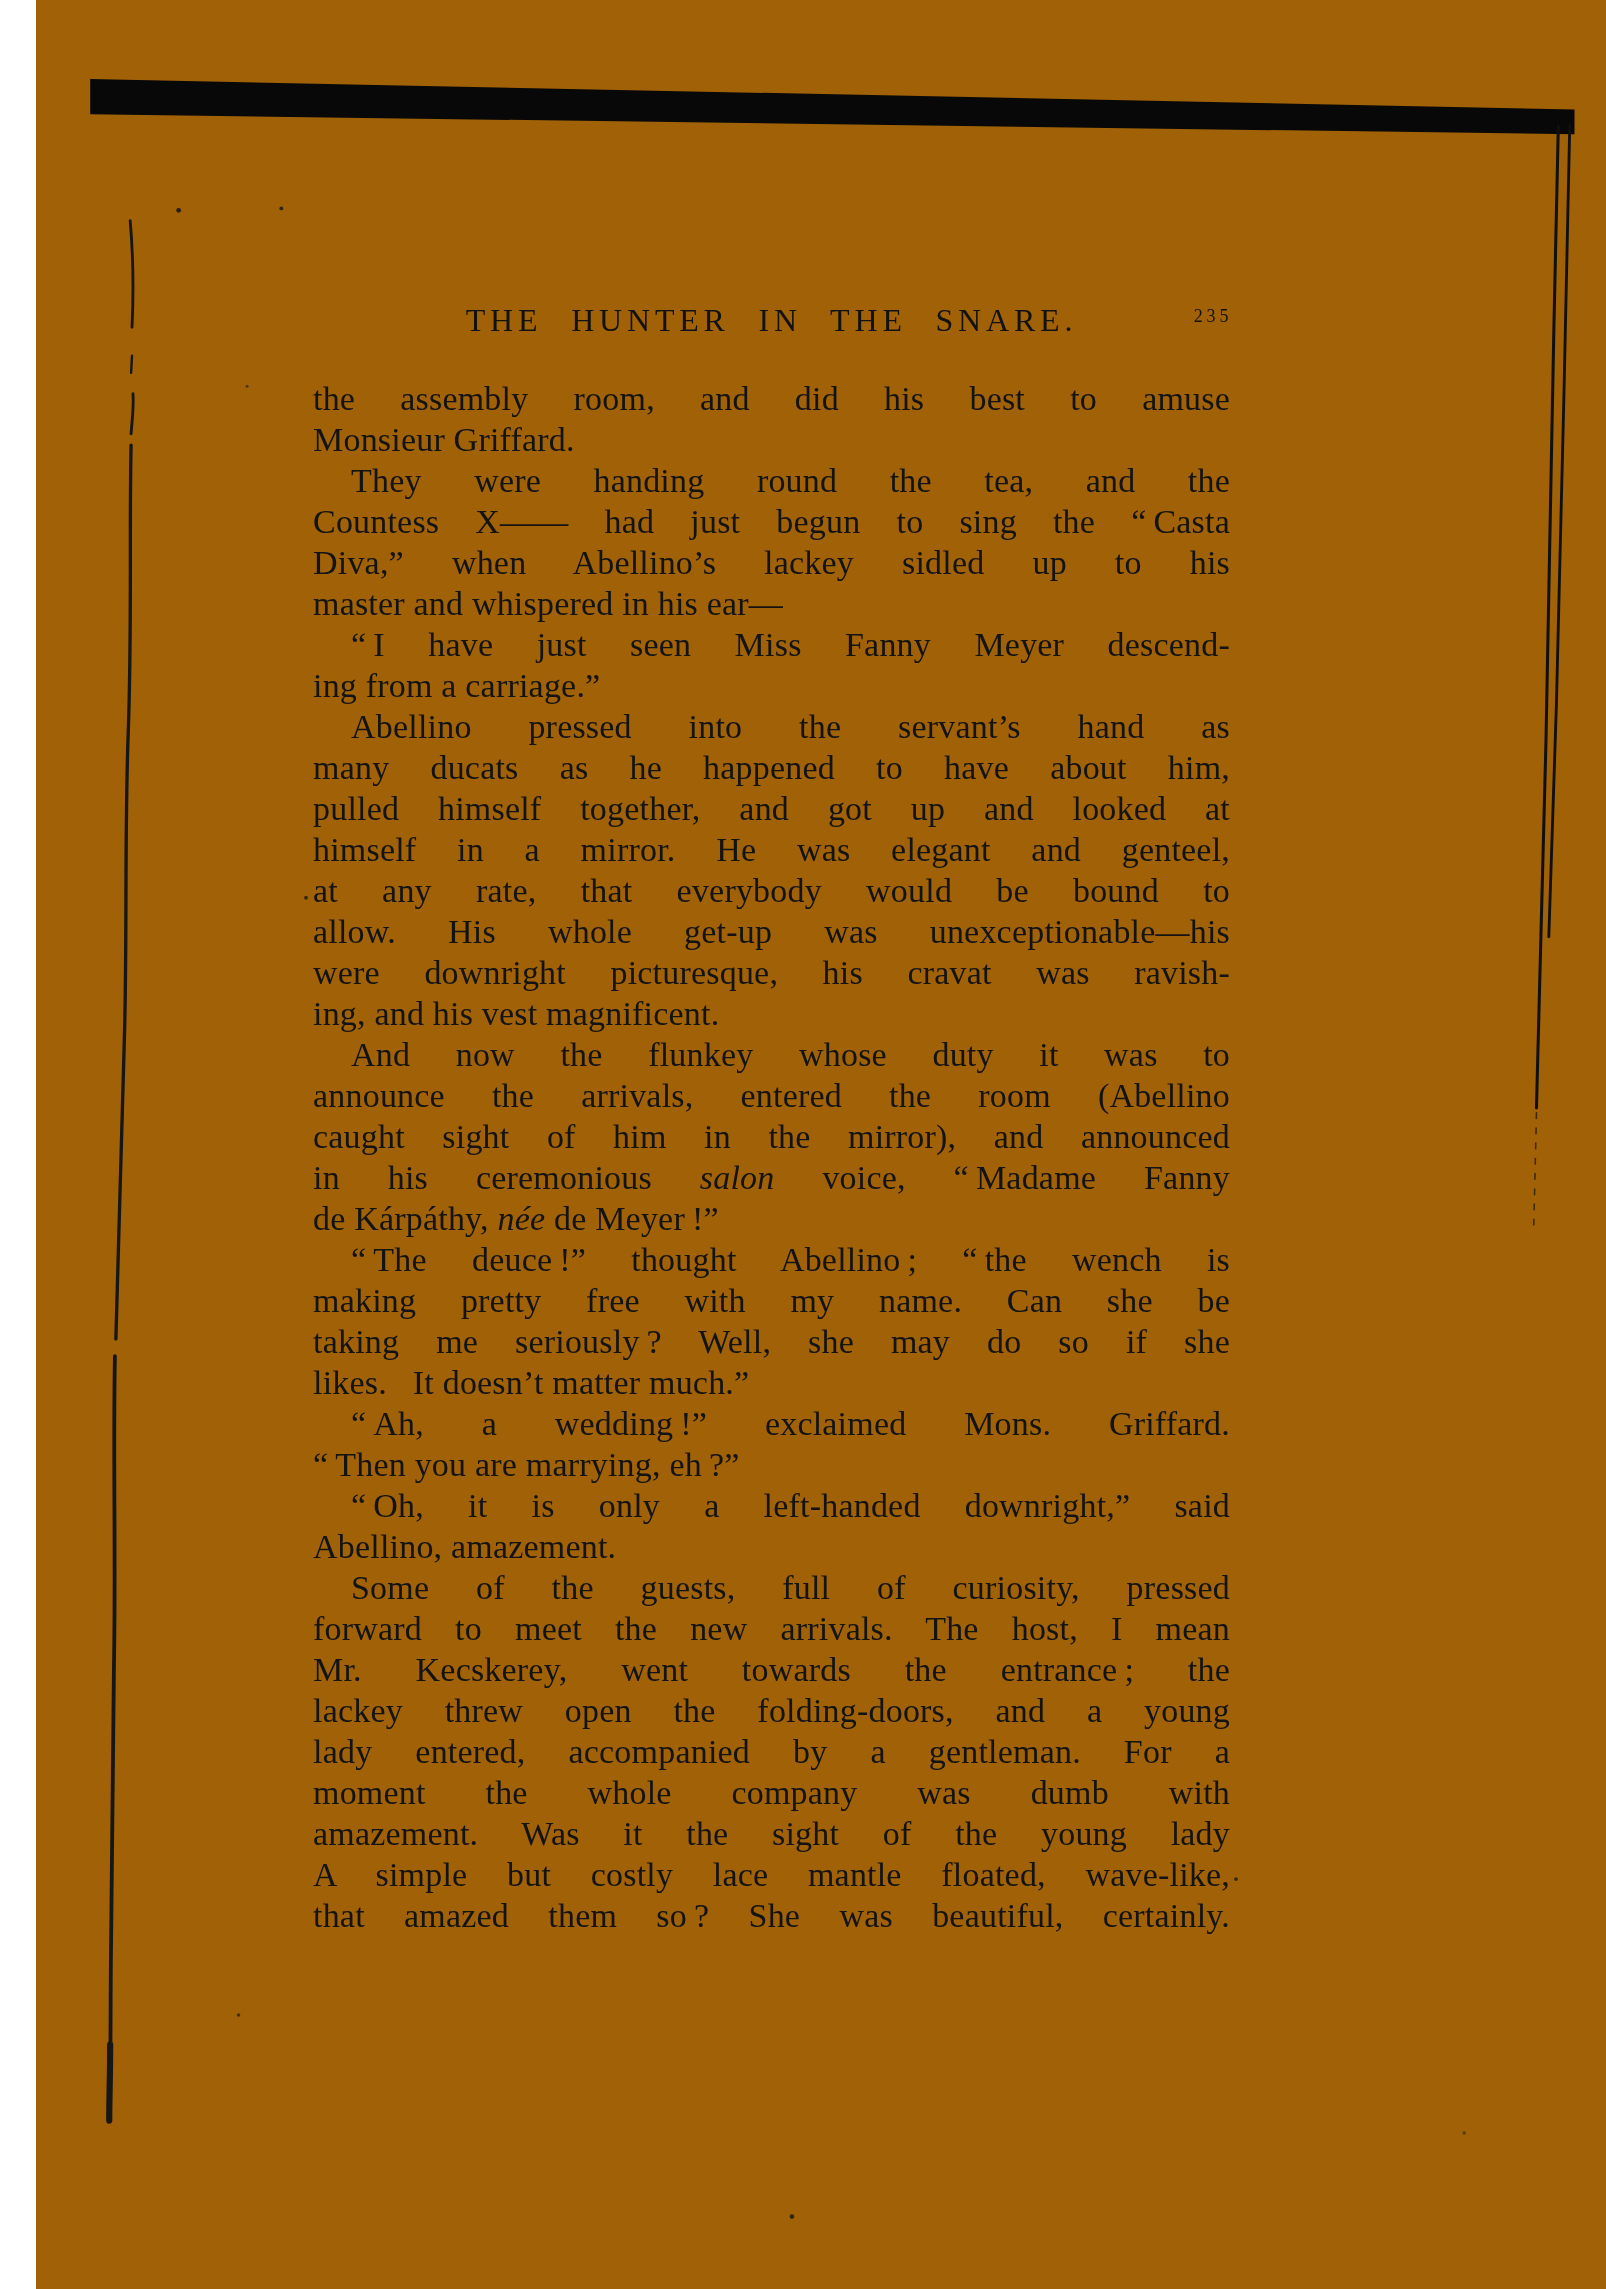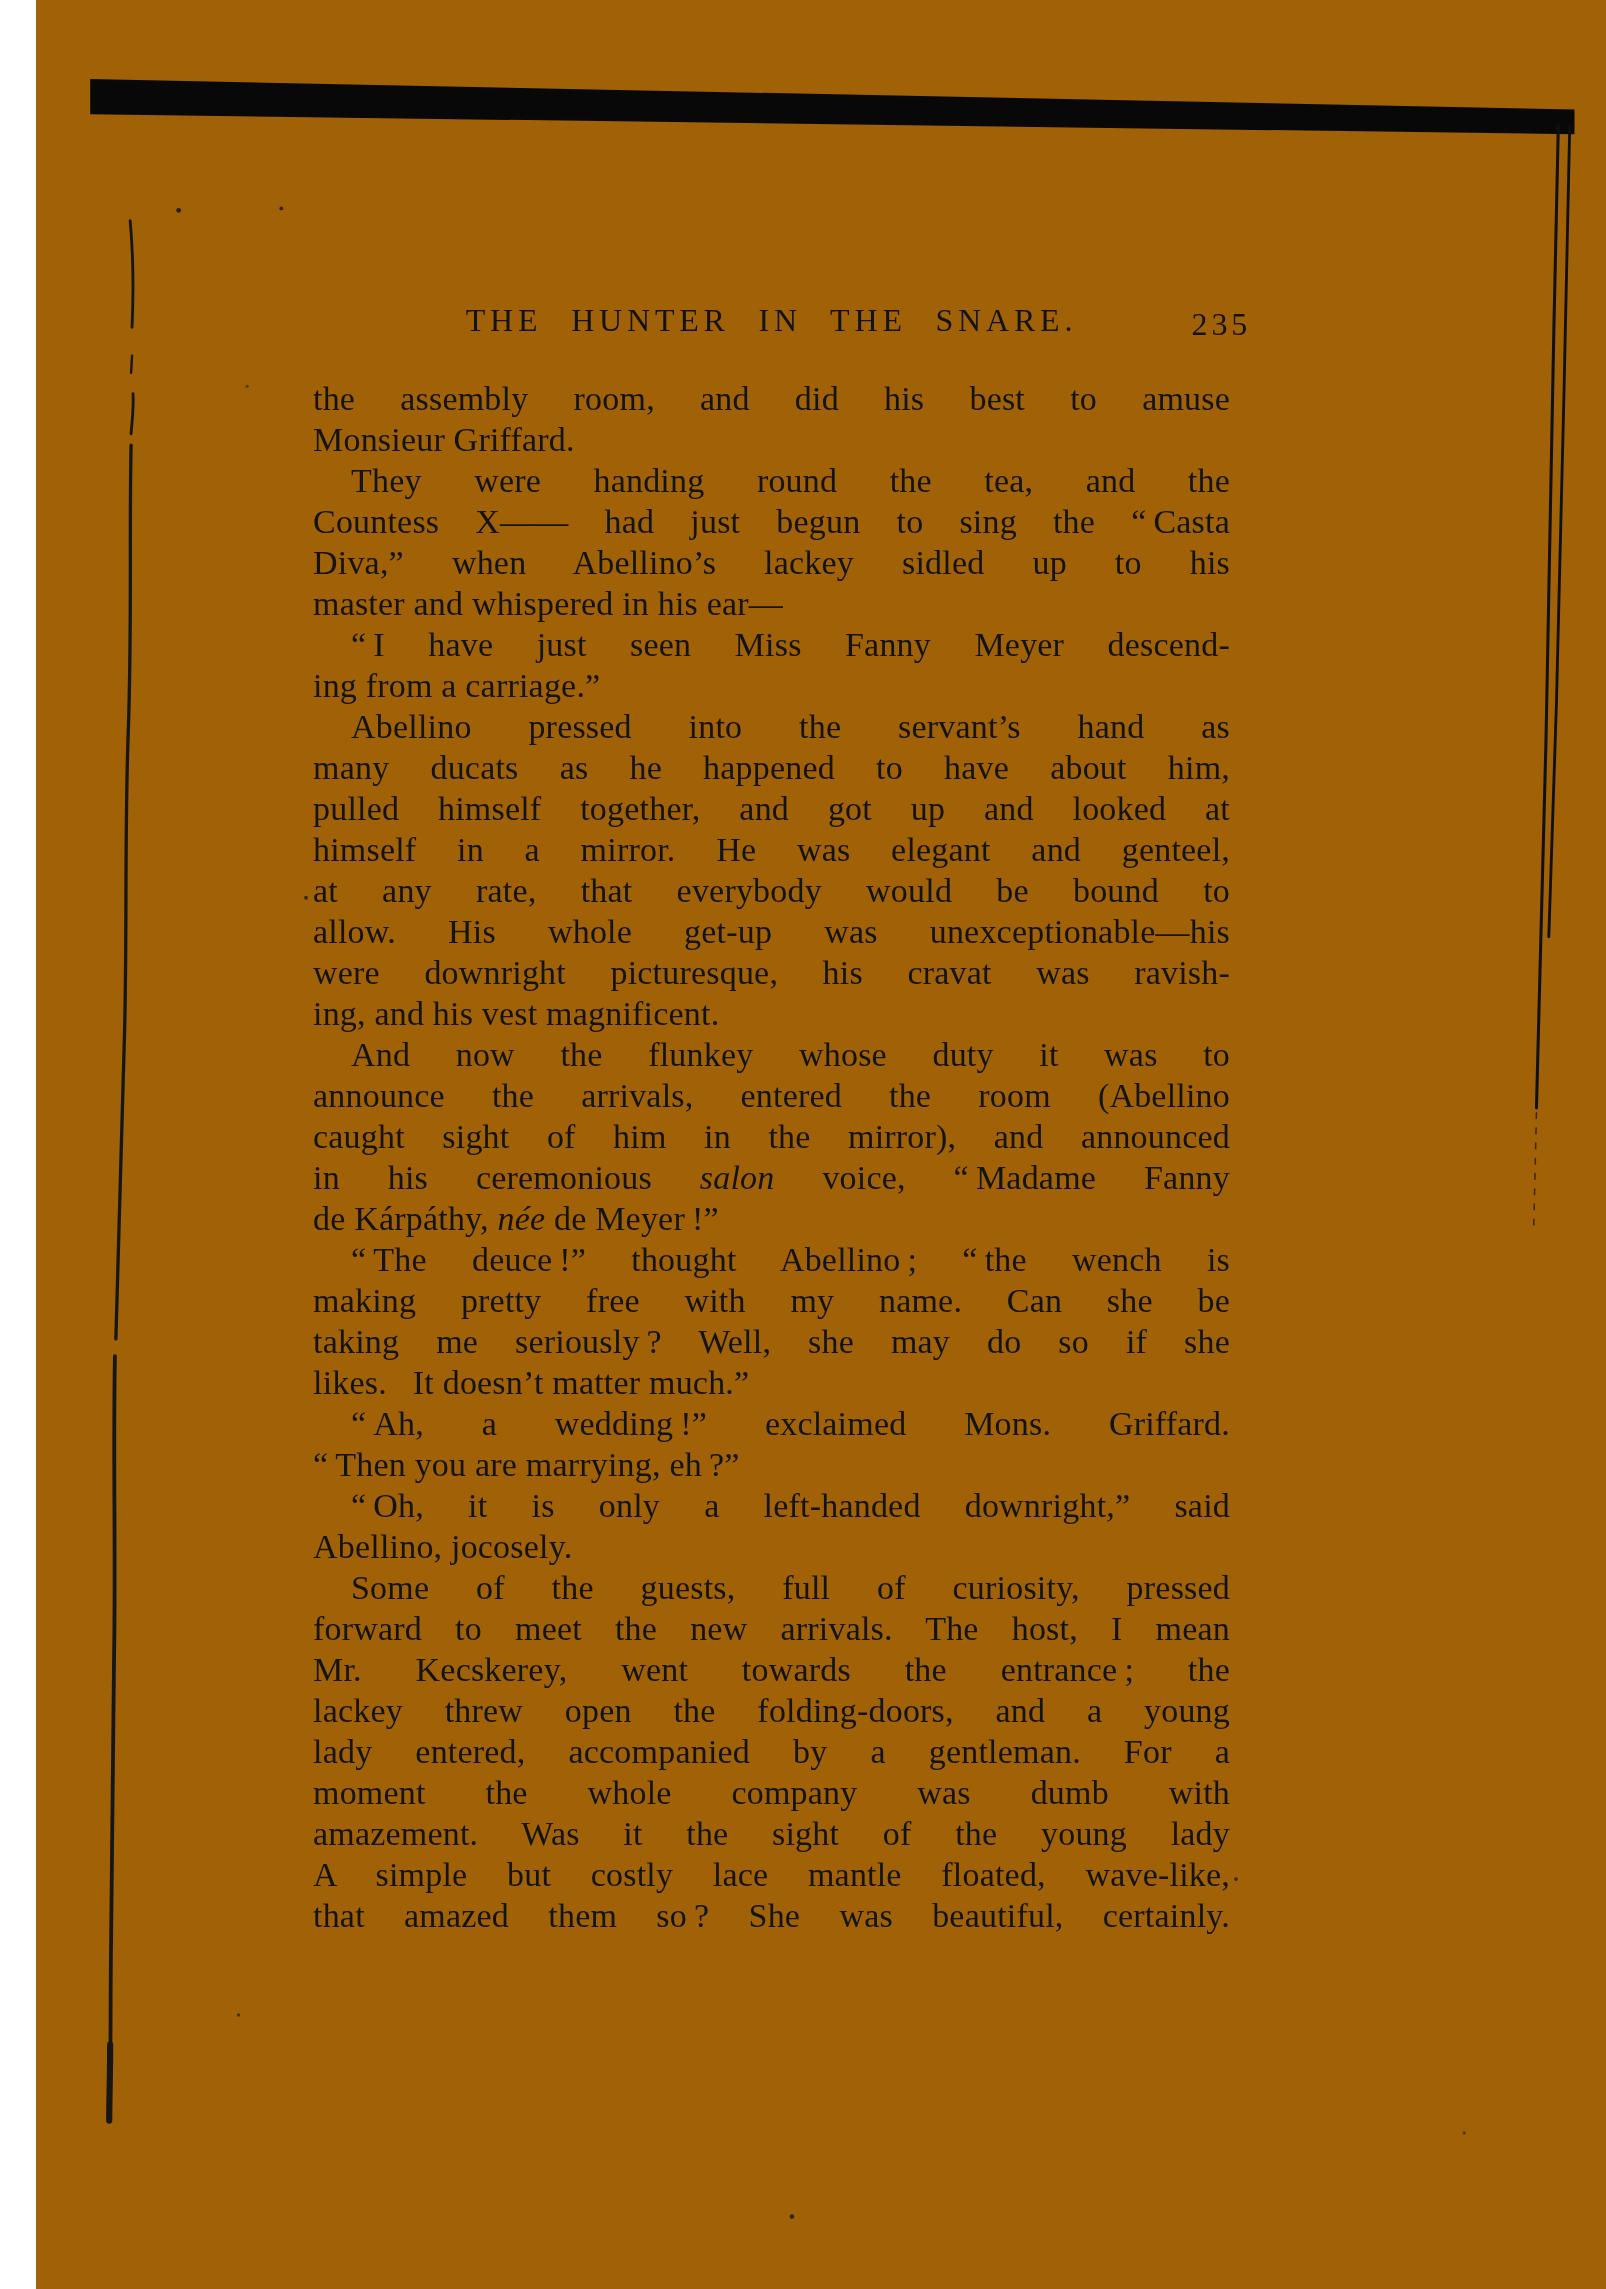--- a/index.html
+++ b/index.html
@@ -29,22 +29,22 @@
     letter-spacing: 4.8px;
     word-spacing: 16px;
     white-space: nowrap;
     color: #121212;
   }
   .folio {
     position: absolute;
     left: 1139px;
     top: 306px;
     width: 76px;
-    text-align: right;
-    font-size: 32px;
+    text-align: center;
+    font-size: 18px;
     letter-spacing: 3.8px;
     color: #121212;
   }
   .text-block {
     position: absolute;
     left: 277px;
     top: 378px;
     width: 917px;
     font-size: 34px;
     color: #131313;
@@ -124,21 +124,21 @@
       <div class="line j">caught sight of him in the mirror), and announced</div>
       <div class="line j"><span>in his ceremonious </span><i>salon</i><span> voice, “ Madame Fanny</span></div>
       <div class="line"><span>de Kárpáthy, </span><i>née</i><span> de Meyer !”</span></div>
       <div class="line j ind">“ The deuce !” thought Abellino ; “ the wench is</div>
       <div class="line j">making pretty free with my name.  Can she be</div>
       <div class="line j">taking me seriously ?  Well, she may do so if she</div>
       <div class="line">likes.  It doesn’t matter much.”</div>
       <div class="line j ind">“ Ah, a wedding !” exclaimed Mons. Griffard.</div>
       <div class="line">“ Then you are marrying, eh ?”</div>
       <div class="line j ind">“ Oh, it is only a left-handed downright,” said</div>
-      <div class="line">Abellino, jocosely.</div>
+      <div class="line">Abellino, amazement.</div>
       <div class="line j ind">Some of the guests, full of curiosity, pressed</div>
       <div class="line j">forward to meet the new arrivals.  The host, I mean</div>
       <div class="line j">Mr. Kecskerey, went towards the entrance ; the</div>
       <div class="line j">lackey threw open the folding-doors, and a young</div>
       <div class="line j">lady entered, accompanied by a gentleman.  For a</div>
       <div class="line j">moment the whole company was dumb with</div>
       <div class="line j">amazement.  Was it the sight of the young lady</div>
       <div class="line j">A simple but costly lace mantle floated, wave-like,</div>
       <div class="line j">that amazed them so ?  She was beautiful, certainly.</div>
     </div>

